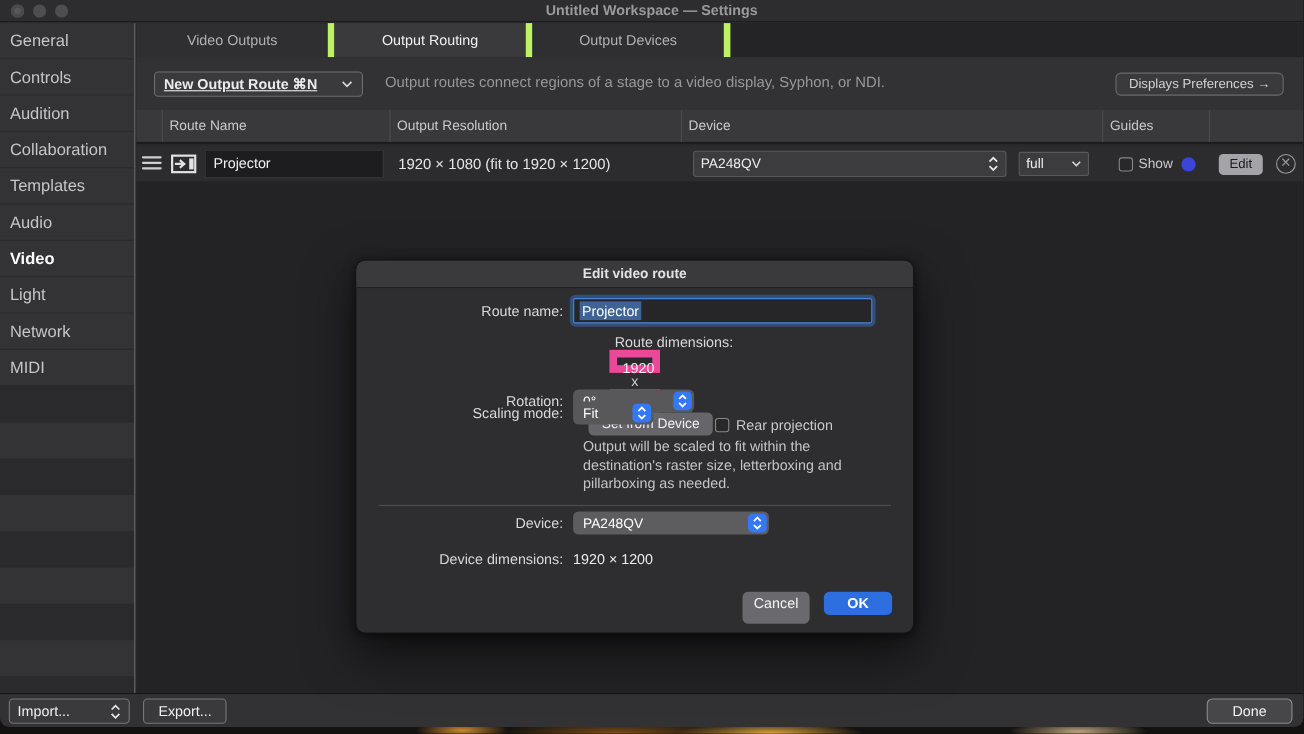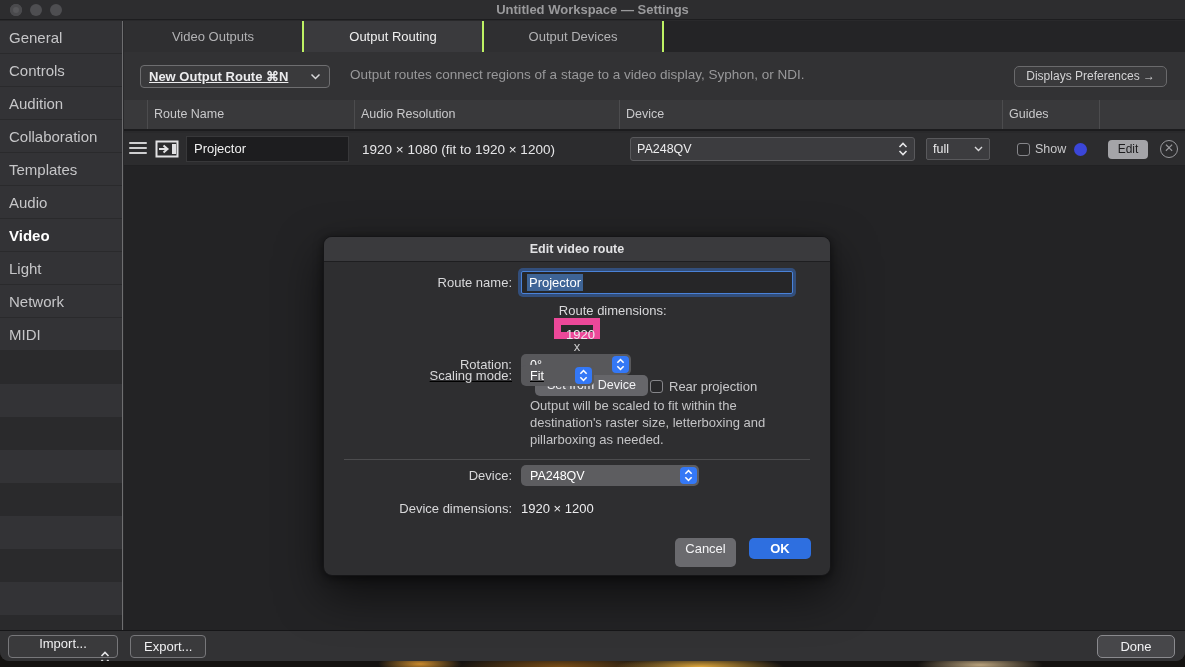--- a/index.html
+++ b/index.html
@@ -34,21 +34,21 @@
     color:#c6c6c8; background:#333336; border-bottom:1px solid #2a2a2c; }
   .side-item.selected { color:#ffffff; font-weight:bold; }
   .side-fill { height:33px; }
   .side-fill:nth-child(odd) { background:#2a2a2c; }
   .side-fill:nth-child(even) { background:#333336; }
 
   
   .tabsrow { position:absolute; left:124px; top:21px; right:0; height:31px;
     background:#242426; display:flex; }
   .tab { width:180px; height:31px; line-height:31px; text-align:center; font-size:13px;
-    color:#b2b2b4; background:#2f2f31; border-right:2px solid #bef264; }
+    color:#b2b2b4; background:#2f2f31; border-right:6px solid #bef264; }
   .tab.selected { background:#3a3a3d; color:#f0f0f0; }
 
   
   .toolbar { position:absolute; left:124px; top:52px; right:0; height:48px; background:#323234; }
   .select-dark { display:flex; align-items:center; background:#3a3a3c; border:1px solid #6e6e70;
     border-radius:4px; color:#ececee; font-size:13px; font-weight:bold;text-decoration:underline; }
   .new-route { position:absolute; left:16px; top:13px; width:190px; height:23px; padding:0 8px; }
   .new-route .chev { margin-left:auto; }
   .tb-desc { position:absolute; left:226px; top:15px; font-size:13.5px; color:#98989a; }
   .disp-btn { position:absolute; right:18px; top:14px; height:21px; padding:0 11px;
@@ -87,21 +87,21 @@
   .edit-btn { position:absolute; left:984px; top:7px; width:40px; height:19px; background:#a4a4a8;
     border-radius:4px; color:#1c1c1e; font-size:12px; text-align:center; line-height:19px; }
   .xcircle { position:absolute; left:1036px; top:7px; width:18px; height:18px; border-radius:50%;
     border:1.5px solid #99999d; color:#99999d; font-size:12px; line-height:15px; text-align:center; }
 
   
   .footer { position:absolute; left:0; bottom:0; right:0; height:31px; background:#323234;
     border-top:1px solid #161618; }
   .imp { position:absolute; left:8px; top:4px; width:110px; height:23px; padding:0 7px;
     background:#3a3a3c; border:1px solid #77777a; border-radius:4px; display:flex;
-    align-items:center; color:#f0f0f2; font-size:13px;flex-direction:column; }
+    align-items:center; color:#f0f0f2; font-size:13px; }
   .imp .chev2 { margin-left:auto; }
   .exp { position:absolute; left:130px; top:4px; height:23px; padding:0 13px;
     background:#3a3a3c; border:1px solid #77777a; border-radius:4px; color:#f0f0f2;
     font-size:13px; line-height:21px; }
   .done { position:absolute; right:10px; top:4px; width:78px; height:23px; background:#47474a;
     border:1px solid #8a8a8e; border-radius:5px; color:#f2f2f4; font-size:13px;
     text-align:center; line-height:21px; }
 
   
   .dialog { position:absolute; left:323px; top:236px; width:508px; height:340px;
@@ -189,21 +189,21 @@
             <path d="M1.5 1.5 L5.5 5.5 L9.5 1.5" fill="none" stroke="#d8d8da" stroke-width="1.5"></path>
           </svg>
       </span>
     </div>
     <div class="tb-desc">Output routes connect regions of a stage to a video display, Syphon, or NDI.</div>
     <div class="disp-btn">Displays Preferences →</div>
   </div>
 
   <div class="thead">
     <div class="col" style="left:23px;  width:207px;">Route Name</div>
-    <div class="col" style="left:230px; width:265px;">Audio Resolution</div>
+    <div class="col" style="left:230px; width:265px;">Output Resolution</div>
     <div class="col" style="left:495px; width:383px;">Device</div>
     <div class="col" style="left:878px; width:97px;">Guides</div>
     <div class="col" style="left:975px; width:86px;"></div>
   </div>
 
   <div class="trow">
     <div class="hamburger">
         <span></span>
         <span></span>
         <span></span>
@@ -284,21 +284,21 @@
               <path d="M1.5 5 L5 1.5 L8.5 5 M1.5 9 L5 12.5 L8.5 9" fill="none" stroke="#ffffff" stroke-width="1.8"></path>
             </svg>
         </span>
       </div>
       <div class="cbrow">
         <span class="cb"></span>
         <span>Rear projection</span>
       </div>
     </div>
 
-    <div class="drow" style="top:128px;text-decoration:underline;">
+    <div class="drow" style="top:128px;">
       <div class="dlabel">Scaling mode:</div>
       <div class="popup" style="width:73px;">
         <span>Fit</span>
         <span class="cap">
           <svg width="9" height="13" viewBox="0 0 10 14">
               <path d="M1.5 5 L5 1.5 L8.5 5 M1.5 9 L5 12.5 L8.5 9" fill="none" stroke="#ffffff" stroke-width="1.8"></path>
             </svg>
         </span>
       </div>
     </div>

